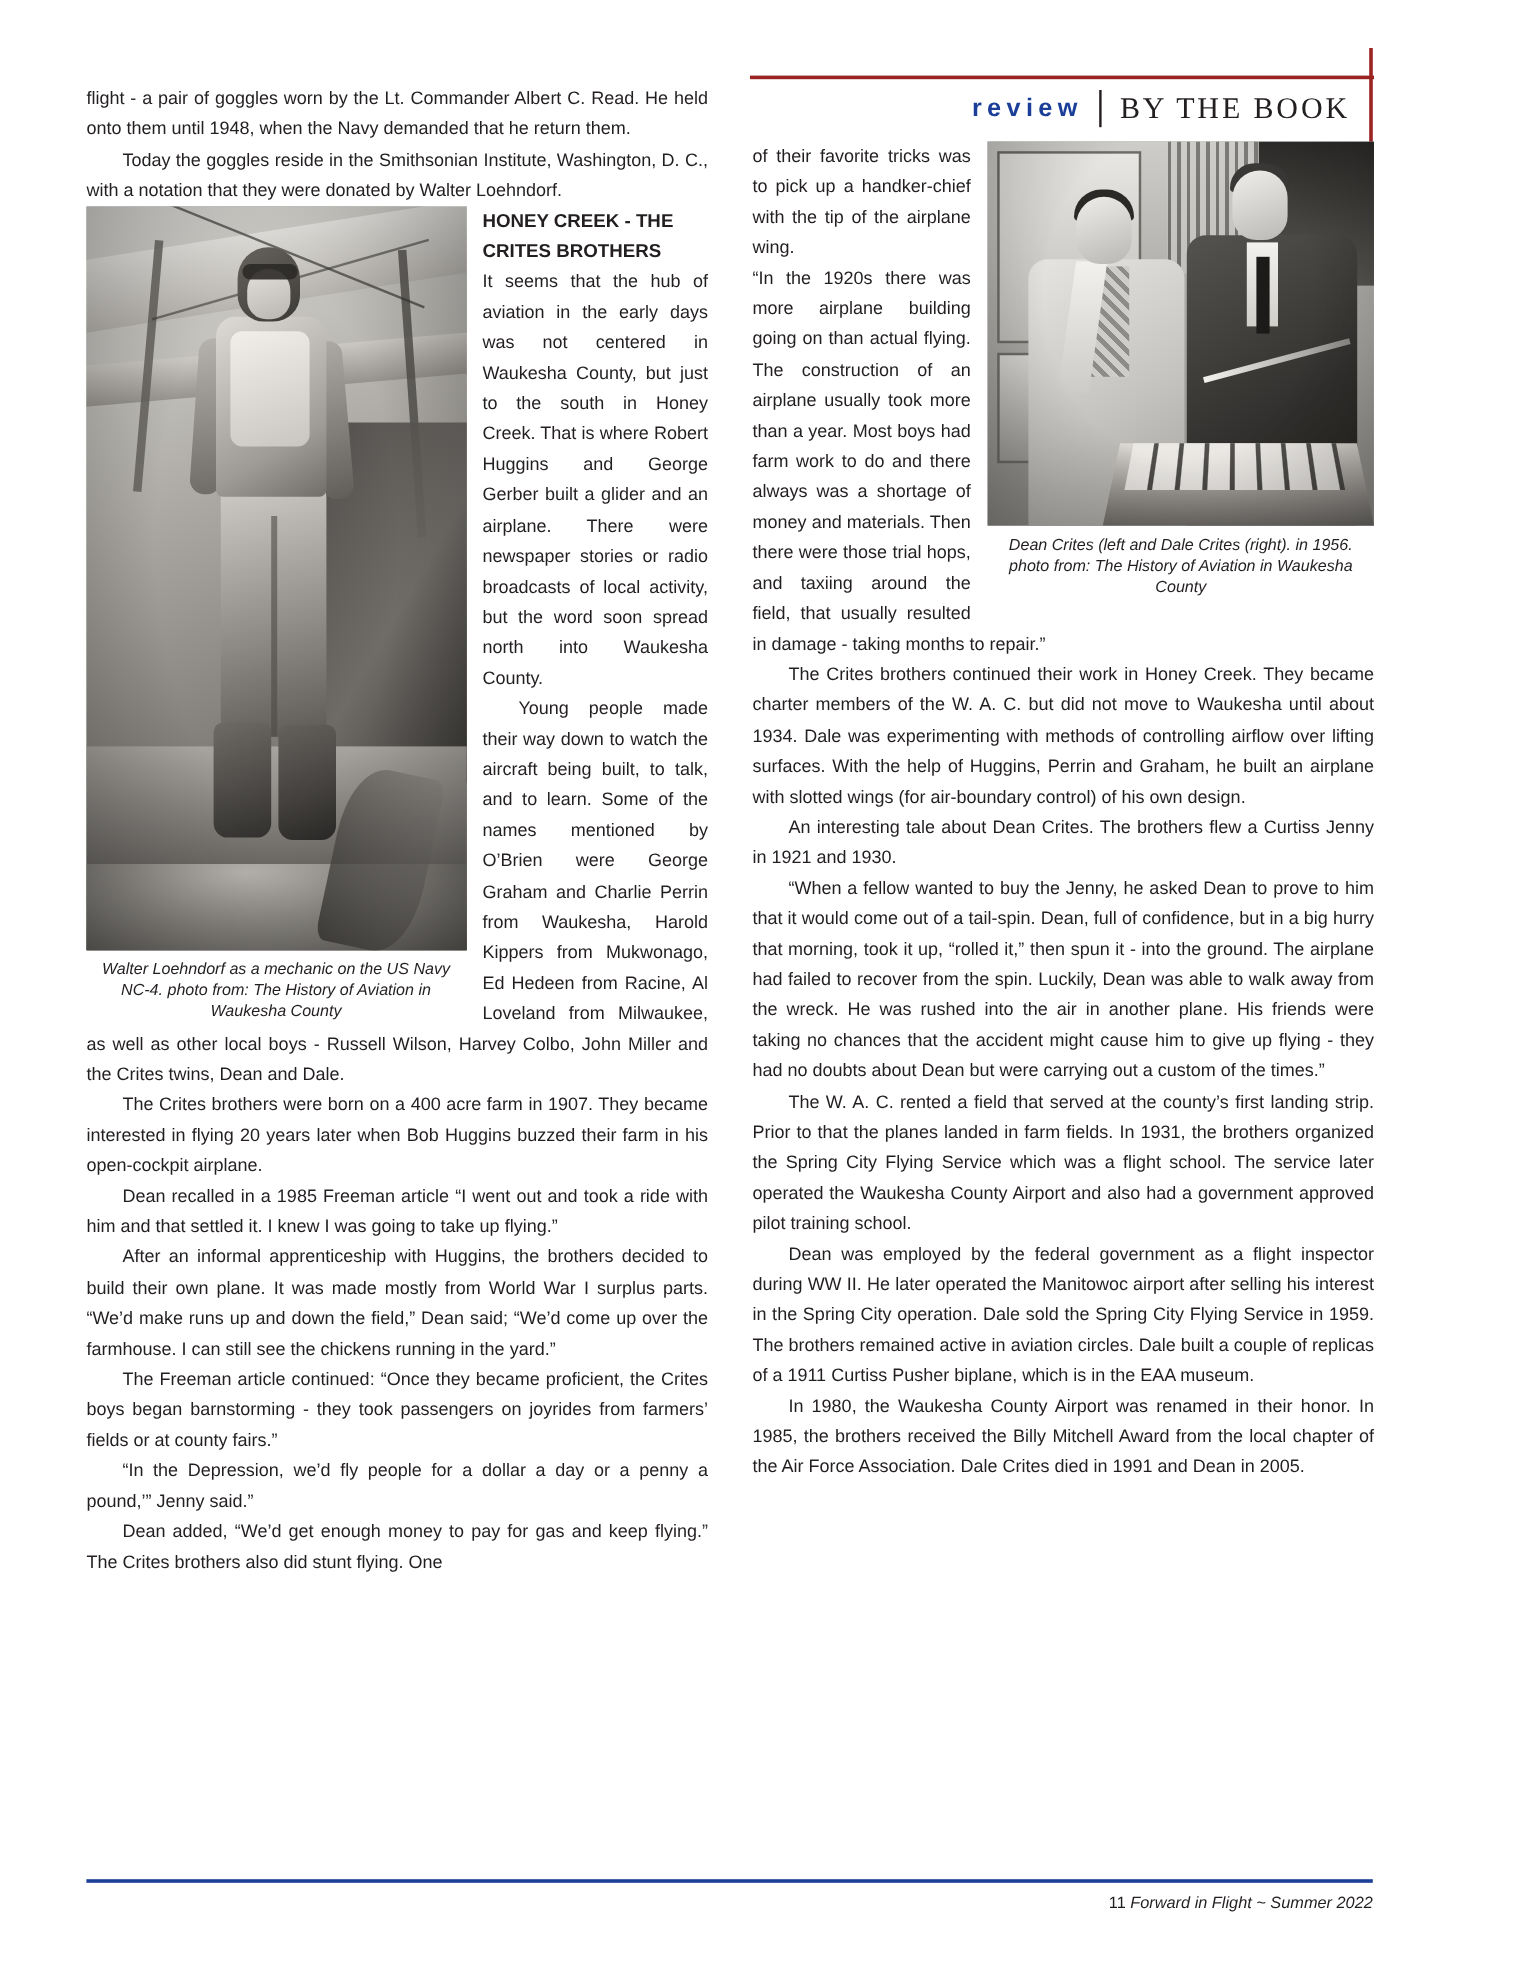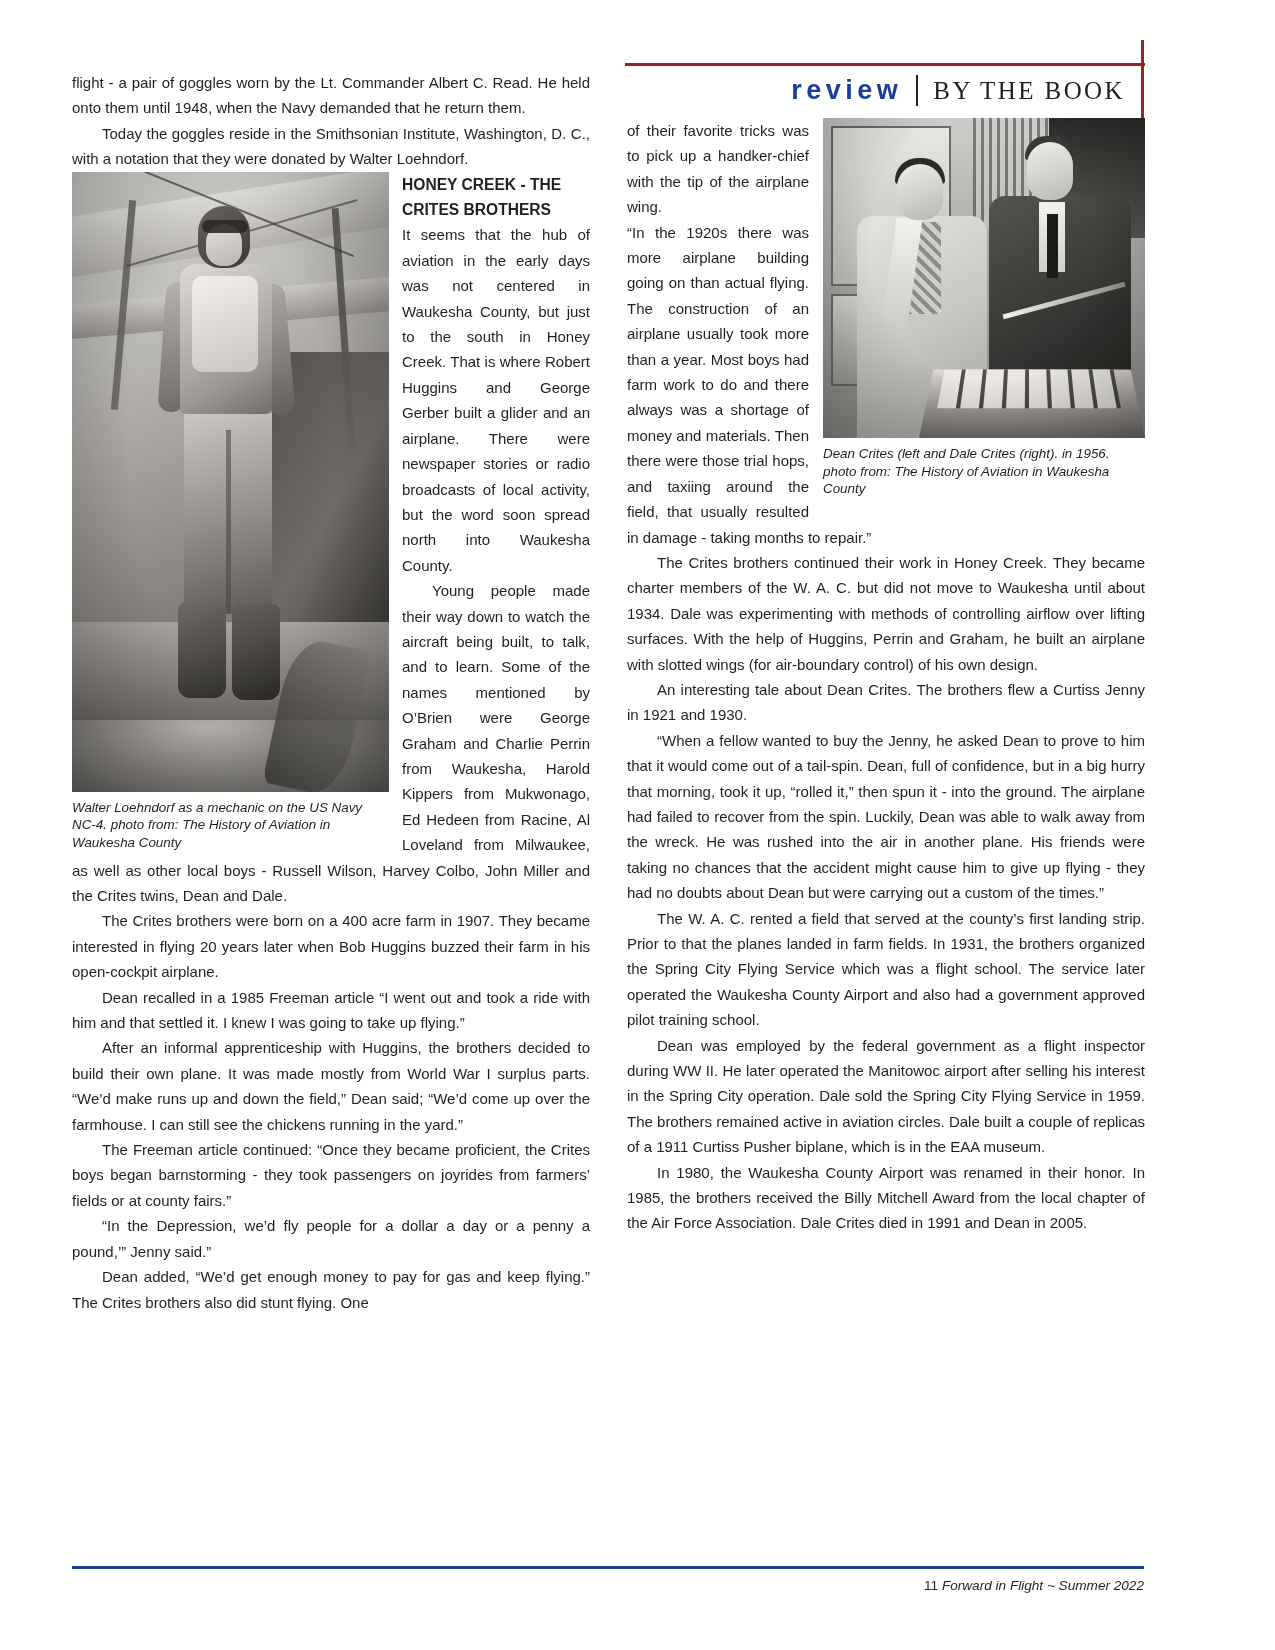--- a/index.html
+++ b/index.html
@@ -45,21 +45,21 @@
     width: 516px;
     height: 48px;
     display: flex;
     align-items: center;
     justify-content: flex-end;
     gap: 0px;
   }
   .hdr-review {
     font-family: "Liberation Sans", sans-serif;
     font-weight: bold;
-    font-size: 27px;
+    font-size: 21px;
     letter-spacing: 4.5px;
     color: #1b3f99;
     line-height: 1;
     padding-right: 14px;
   }
   .hdr-divider {
     width: 2px;
     height: 31px;
     background: #231f20;
     margin-right: 15px;
@@ -122,21 +122,21 @@
     position: relative;
     overflow: hidden;
     background: #8d8d8d;
   }
   .fig-caption {
     margin: 7px 0 0 0;
     font-size: 13.4px;
     line-height: 17.5px;
     font-style: italic;
     color: #231f20;
-    text-align: left;
+    text-align: center;
     font-family: "Liberation Sans", sans-serif;
   }
 
   
   .fig-right {
     float: right;
     width: 336px;
     margin: 0;
     padding: 0 0 6px 14px;
   }

